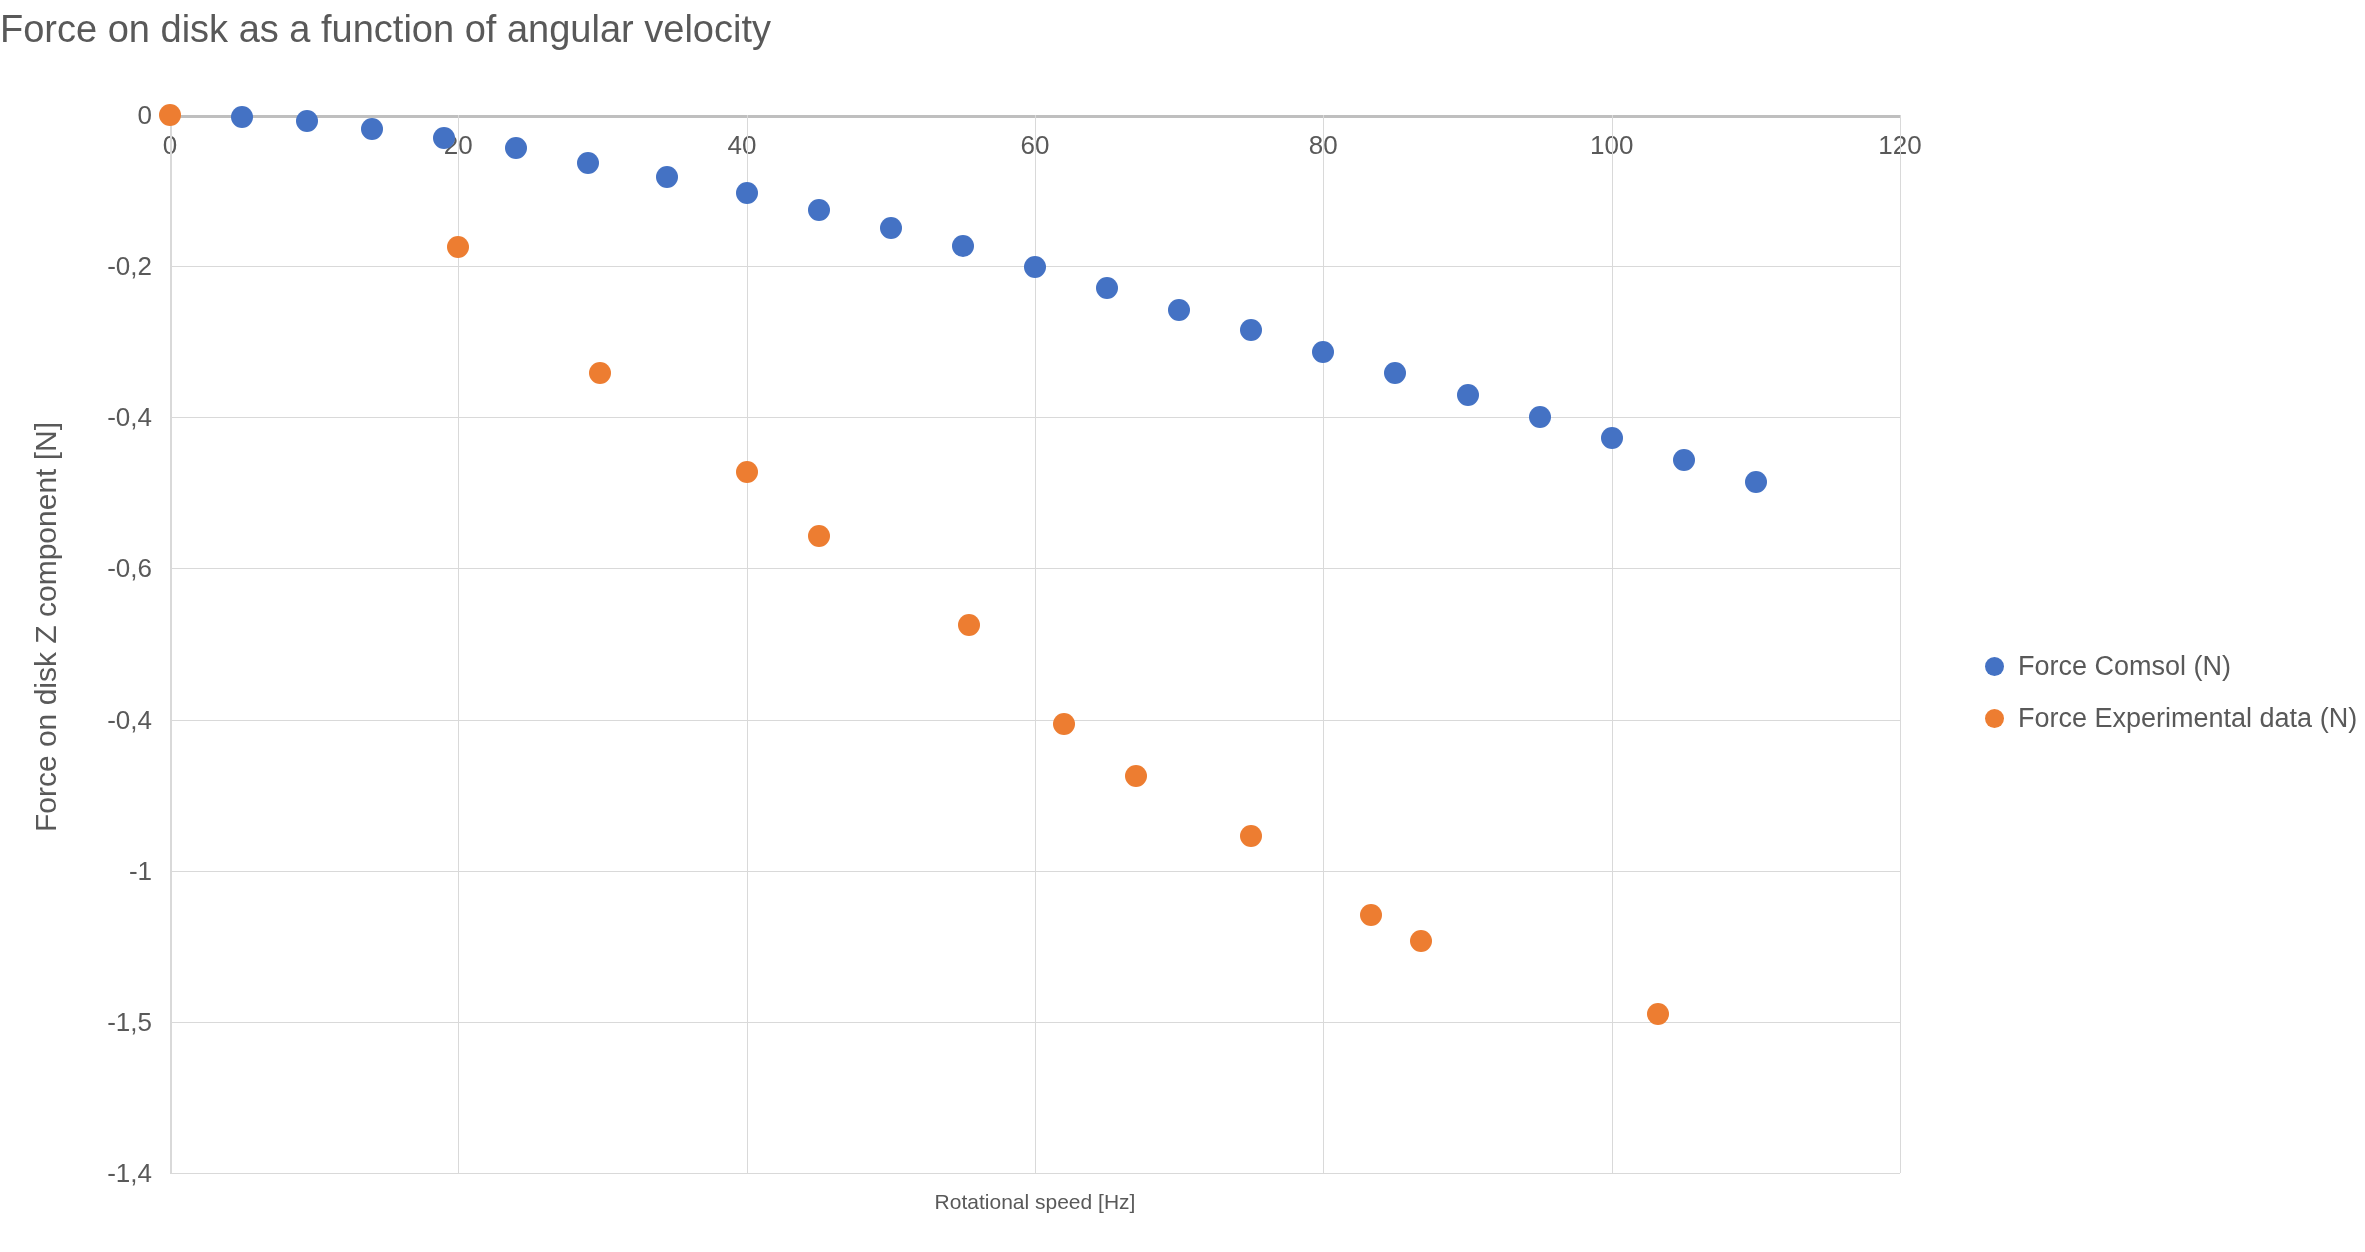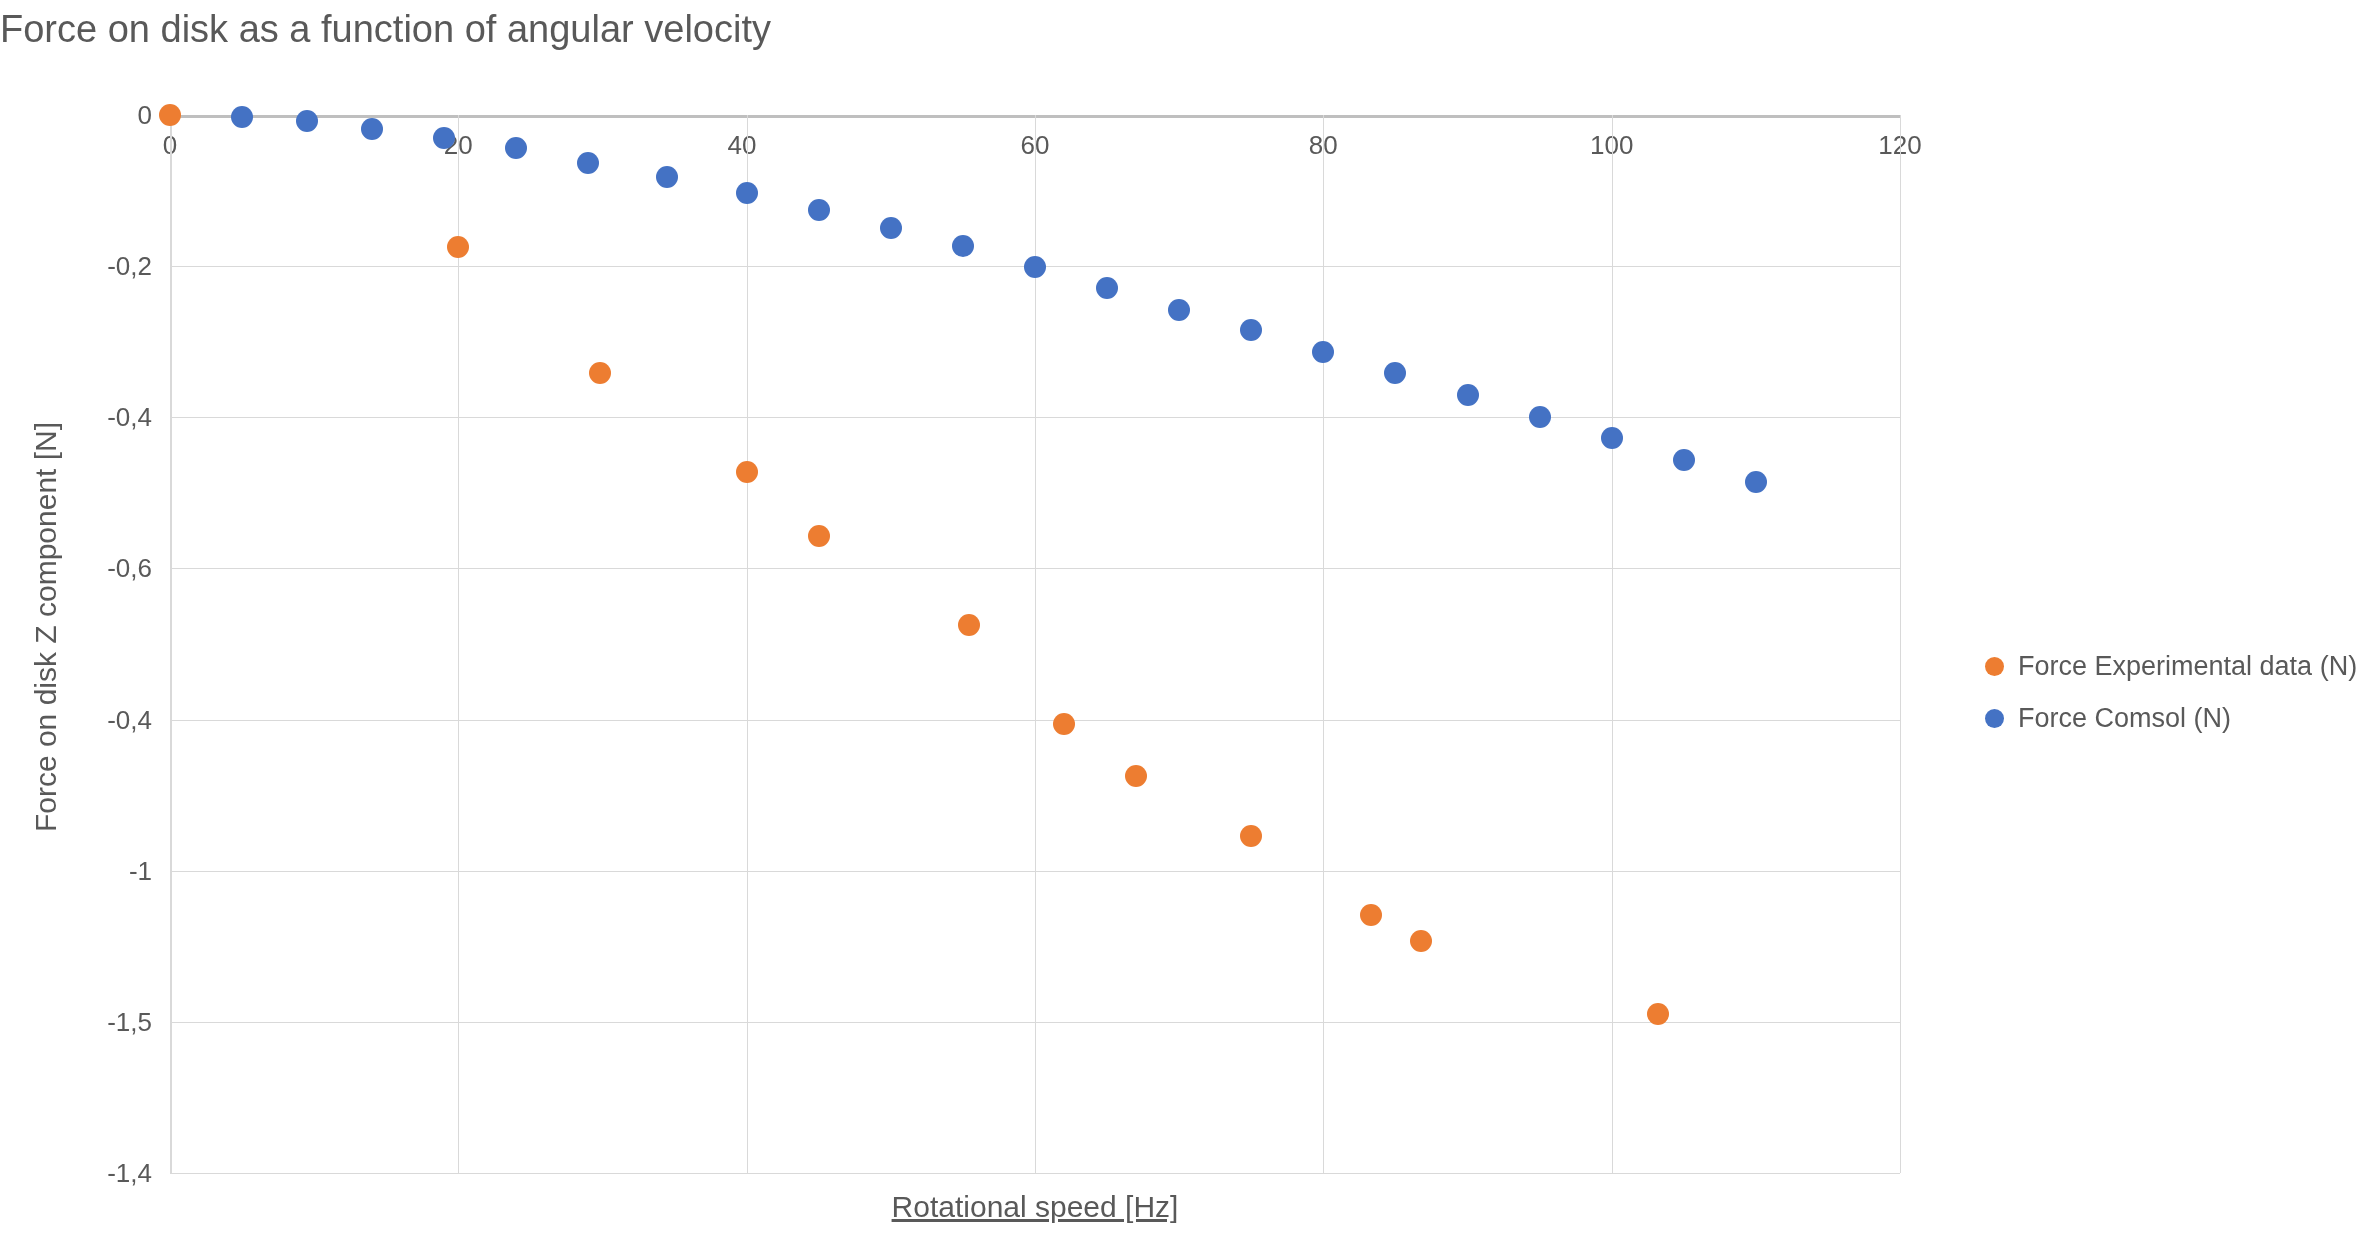--- a/index.html
+++ b/index.html
@@ -120,24 +120,23 @@
     color: #595959;
     transform: rotate(-90deg);
     white-space: nowrap;
   }
   .x-axis-title {
     position: absolute;
     left: 170px;
     top: 1190px;
     width: 1730px;
     text-align: center;
-    font-size: 30px;
-    color: #595959;
-    white-space: nowrap;
-    text-decoration: underline;
+    font-size: 21px;
+    color: #595959;
+    white-space: nowrap;
   }
 
   
   .pt {
     position: absolute;
     width: 22px;
     height: 22px;
     border-radius: 50%;
     transform: translate(-50%, -50%);
   }
@@ -248,22 +247,22 @@
       <div class="pt" style="left: 893.833px; top: 609.106px; background: rgb(237, 125, 49);"></div>
       <div class="pt" style="left: 965.917px; top: 661.25px; background: rgb(237, 125, 49);"></div>
       <div class="pt" style="left: 1081.25px; top: 720.951px; background: rgb(237, 125, 49);"></div>
       <div class="pt" style="left: 1200.91px; top: 799.546px; background: rgb(237, 125, 49);"></div>
       <div class="pt" style="left: 1251.37px; top: 825.996px; background: rgb(237, 125, 49);"></div>
       <div class="pt" style="left: 1487.8px; top: 899.3px; background: rgb(237, 125, 49);"></div>
     </div>
 
   <div class="legend" id="legend">
       <div class="legend-item">
+        <span class="legend-marker" style="background: rgb(68, 114, 196);"></span>
+        <span class="legend-label">Force Comsol (N)</span>
+      </div>
+      <div class="legend-item">
         <span class="legend-marker" style="background: rgb(237, 125, 49);"></span>
         <span class="legend-label">Force Experimental data (N)</span>
       </div>
-      <div class="legend-item">
-        <span class="legend-marker" style="background: rgb(68, 114, 196);"></span>
-        <span class="legend-label">Force Comsol (N)</span>
-      </div>
     </div>
 
 </div>
 
 </body></html>

